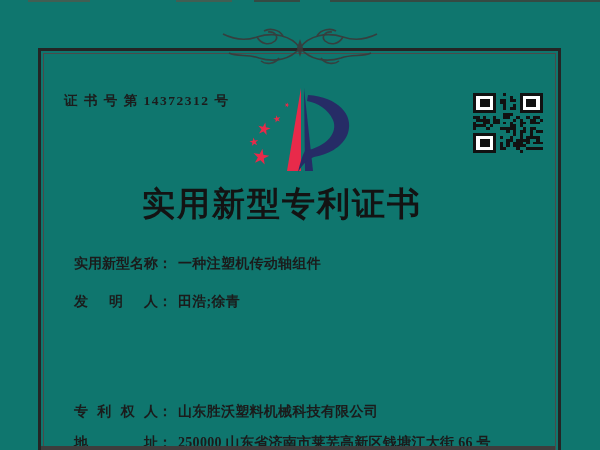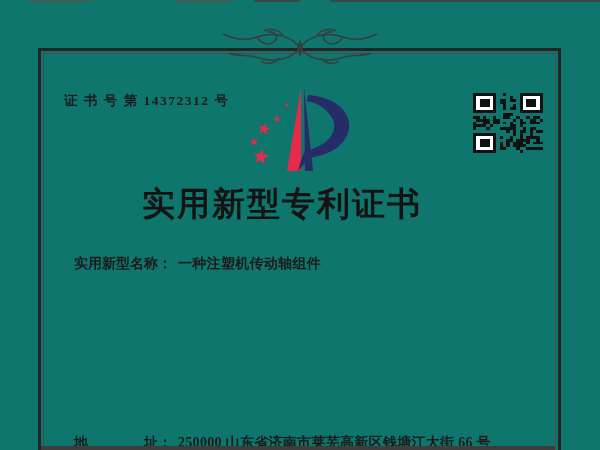--- a/index.html
+++ b/index.html
@@ -243,19 +243,25 @@
         <rect x="1" y="15" width="5" height="5" fill="#ffffff"></rect>
         <rect x="2" y="16" width="3" height="3" fill="#111111"></rect>
       </svg>
   </div>
 
   <div class="title">实用新型专利证书</div>
 
   <div class="row r1">
     <span class="lbl">实用新型名称</span><span class="colon">：</span><span class="val">一种注塑机传动轴组件</span>
   </div>
+  <div class="row r2">
+    <span class="lbl">发明人</span><span class="colon">：</span><span class="val">田浩;徐青</span>
+  </div>
+  <div class="row r5">
+    <span class="lbl">专利权人</span><span class="colon">：</span><span class="val">山东胜沃塑料机械科技有限公司</span>
+  </div>
   <div class="row r6">
     <span class="lbl">地址</span><span class="colon">：</span><span class="val">250000 山东省济南市莱芜高新区钱塘江大街 66 号</span>
   </div>
 
   <div class="bottom-band"></div>
 
 </div>
 
 </body></html>

